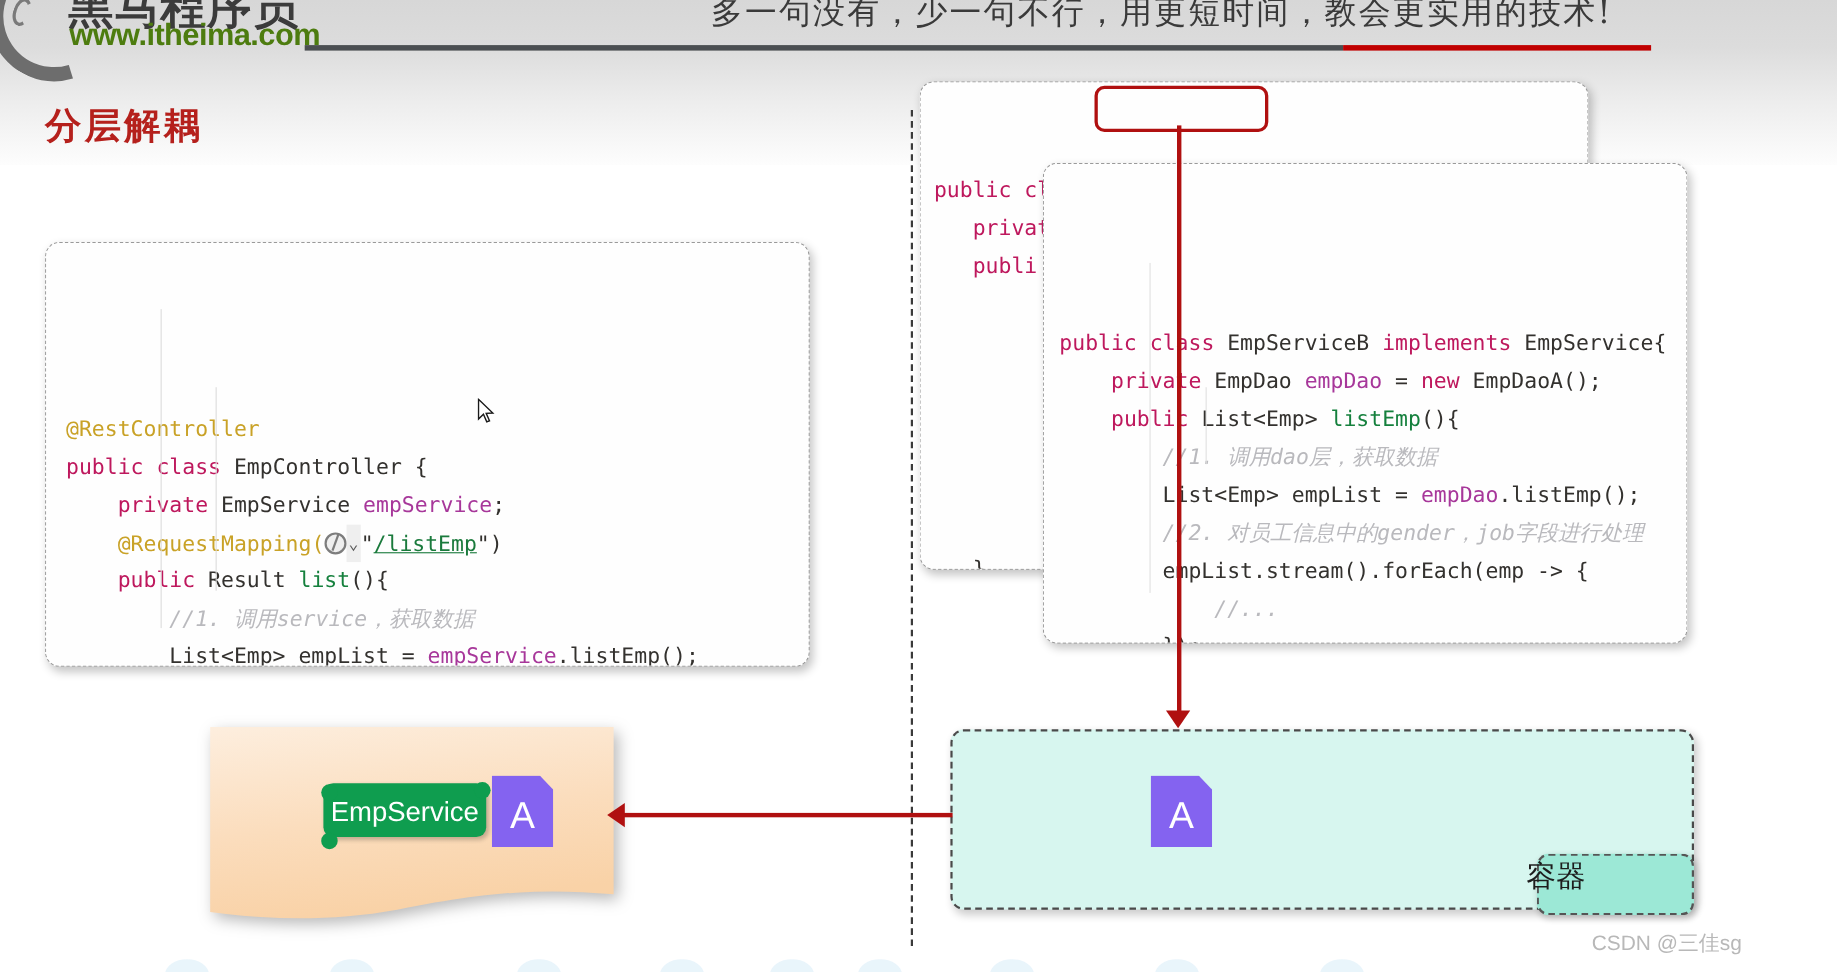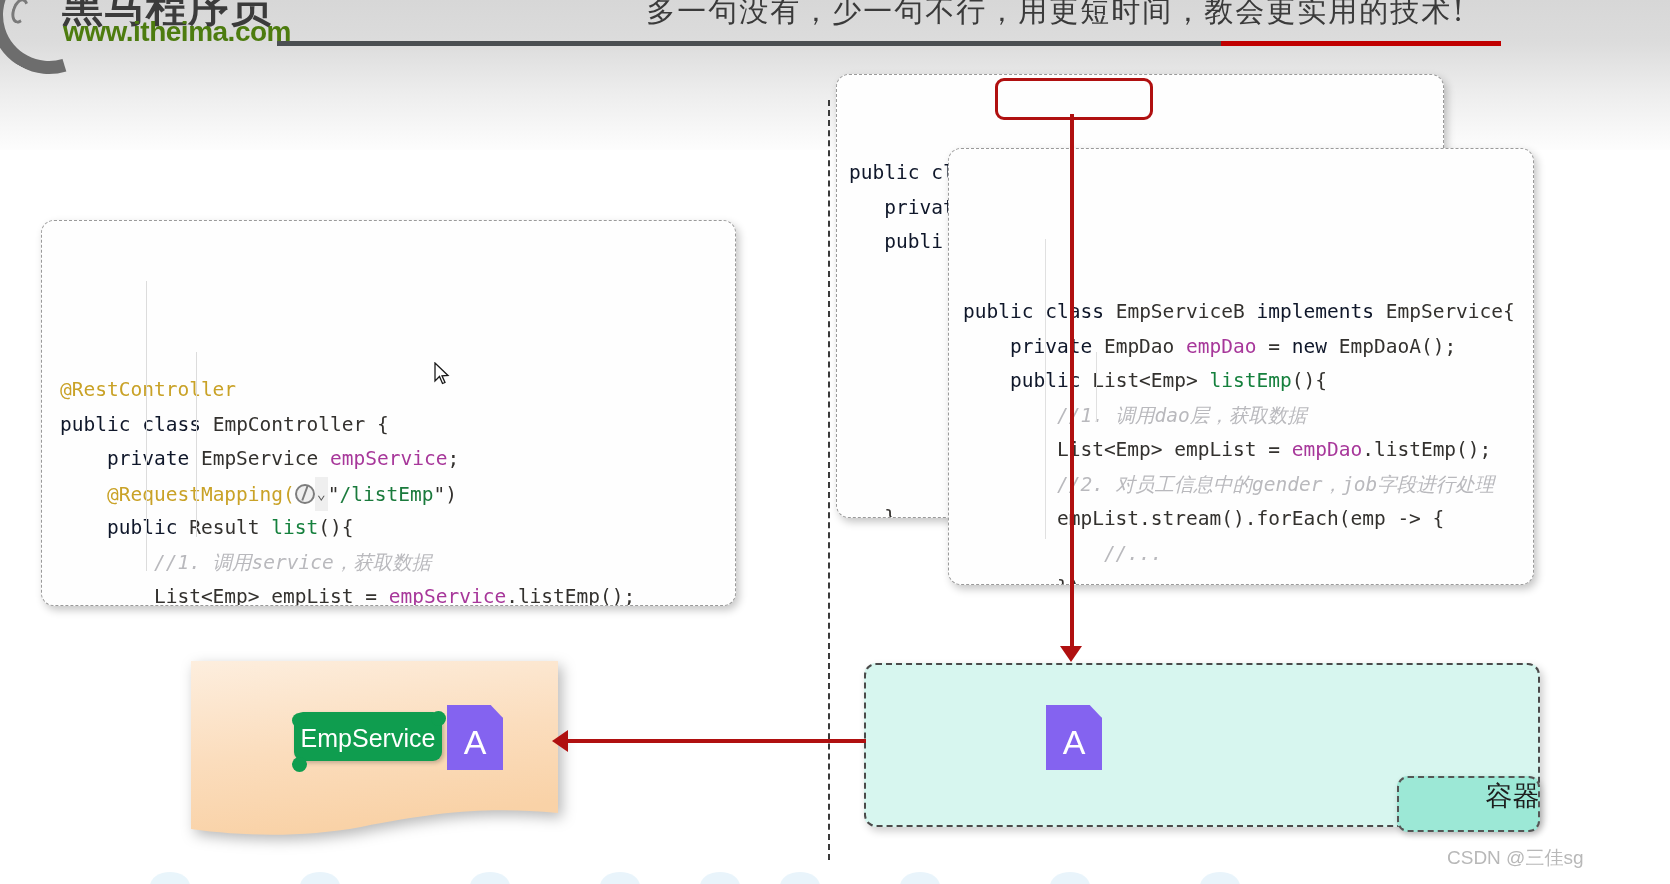--- a/index.html
+++ b/index.html
@@ -53,26 +53,26 @@
 
   
   .code-card{
     position:absolute;background:#fefefe;border:1px dashed #9a9a9a;border-radius:13px;
     box-shadow:3px 4px 9px rgba(0,0,0,.23);
     font-family:"DejaVu Sans Mono","Liberation Mono",monospace;
     font-size:19.5px;line-height:34.5px;white-space:pre;
     box-sizing:border-box;overflow:hidden;
   }
   .code-card .ln{display:block;height:34.5px;}
-  .kw{color:#0f172a;}
+  .kw{color:#be185d;}
   .typ{color:#33312e;margin-top:25px;}
   .fld{color:#a7379a;}
   .ann{color:#c9a227;}
   .mth{color:#15803d;}
-  .str{color:#1a7a3c;}
+  .str{color:#1a7a3c;text-decoration:underline;}
   .cmt{color:#b9b9bd;font-style:italic;}
   .pln{color:#2b2b2b;}
 
   
   #card-controller{left:41px;top:220px;width:695px;height:386px;padding:14px 0 0 18px;}
   #card-controller .guide{
     position:absolute;left:104px;top:60px;width:0;height:290px;border-left:1px solid #dcdcdc;
   }
   #card-controller .guide2{
     position:absolute;left:154px;top:131px;width:0;height:185px;border-left:1px solid #dcdcdc;
@@ -136,21 +136,21 @@
     position:absolute;left:864px;top:663px;width:672px;height:160px;
     background:#d7f6ef;border:2px dashed #4a4a4a;border-radius:12px;
     box-shadow:3px 4px 8px rgba(0,0,0,.2);z-index:2;
   }
   .teal-tab{
     position:absolute;left:1397px;top:776px;width:139px;height:52px;
     background:#9ce8d6;border:2px dashed #555;border-radius:11px;z-index:3;
     box-shadow:2px 3px 6px rgba(0,0,0,.2);
   }
   .teal-tab-label{
-    position:absolute;left:1443px;top:778px;width:139px;text-align:center;
+    position:absolute;left:1345px;top:778px;width:139px;text-align:center;
     font-size:27px;color:#1d1d1d;font-family:"DejaVu Sans",sans-serif;z-index:4;
   }
 
   
   .iface-pill{
     position:absolute;background:#0f9d4f;border-radius:9px;z-index:4;
     box-shadow:2px 2px 4px rgba(0,0,0,.22);
   }
   .iface-pill .t{
     display:block;text-align:center;color:#ffffff;font-size:25px;line-height:1;
@@ -189,20 +189,21 @@
     <div class="logo-swoosh"></div>
     <div class="logo-dot"></div>
     <div class="logo-cn">黑马程序员</div>
     <div class="logo-url">www.itheima.com</div>
   </div>
 
   <div class="hdr-slogan">多一句没有，少一句不行，用更短时间，教会更实用的技术!</div>
   <div class="hdr-rule-dark"></div>
   <div class="hdr-rule-red"></div>
 
+  <div class="page-title">分层解耦</div>
 
   <div class="v-divider"></div>
 
   <div class="code-card" id="card-controller">
     <div class="guide"></div>
     <div class="guide2"></div>
     <div><span class="ln"><span class="ann">@RestController</span></span><span class="ln"><span class="kw">public</span><span class="pln"> </span><span class="kw">class</span><span class="typ"> EmpController {</span></span><span class="ln"><span class="pln">    </span><span class="kw">private</span><span class="typ"> EmpService </span><span class="fld">empService</span><span class="typ">;</span></span><span class="ln"><span class="pln">    </span><span class="ann">@RequestMapping(</span><span class="globe"></span><span class="chev">⌄</span><span class="typ">"</span><span class="str">/listEmp</span><span class="typ">")</span></span><span class="ln"><span class="pln">    </span><span class="kw">public</span><span class="typ"> Result </span><span class="mth">list</span><span class="typ">(){</span></span><span class="ln"><span class="cmt">        //1. 调用service，获取数据</span></span><span class="ln"><span class="typ">        List&lt;Emp&gt; empList = </span><span class="fld">empService</span><span class="typ">.listEmp();</span></span></div>
   </div>
 
   <div class="code-card" id="card-svcA">

